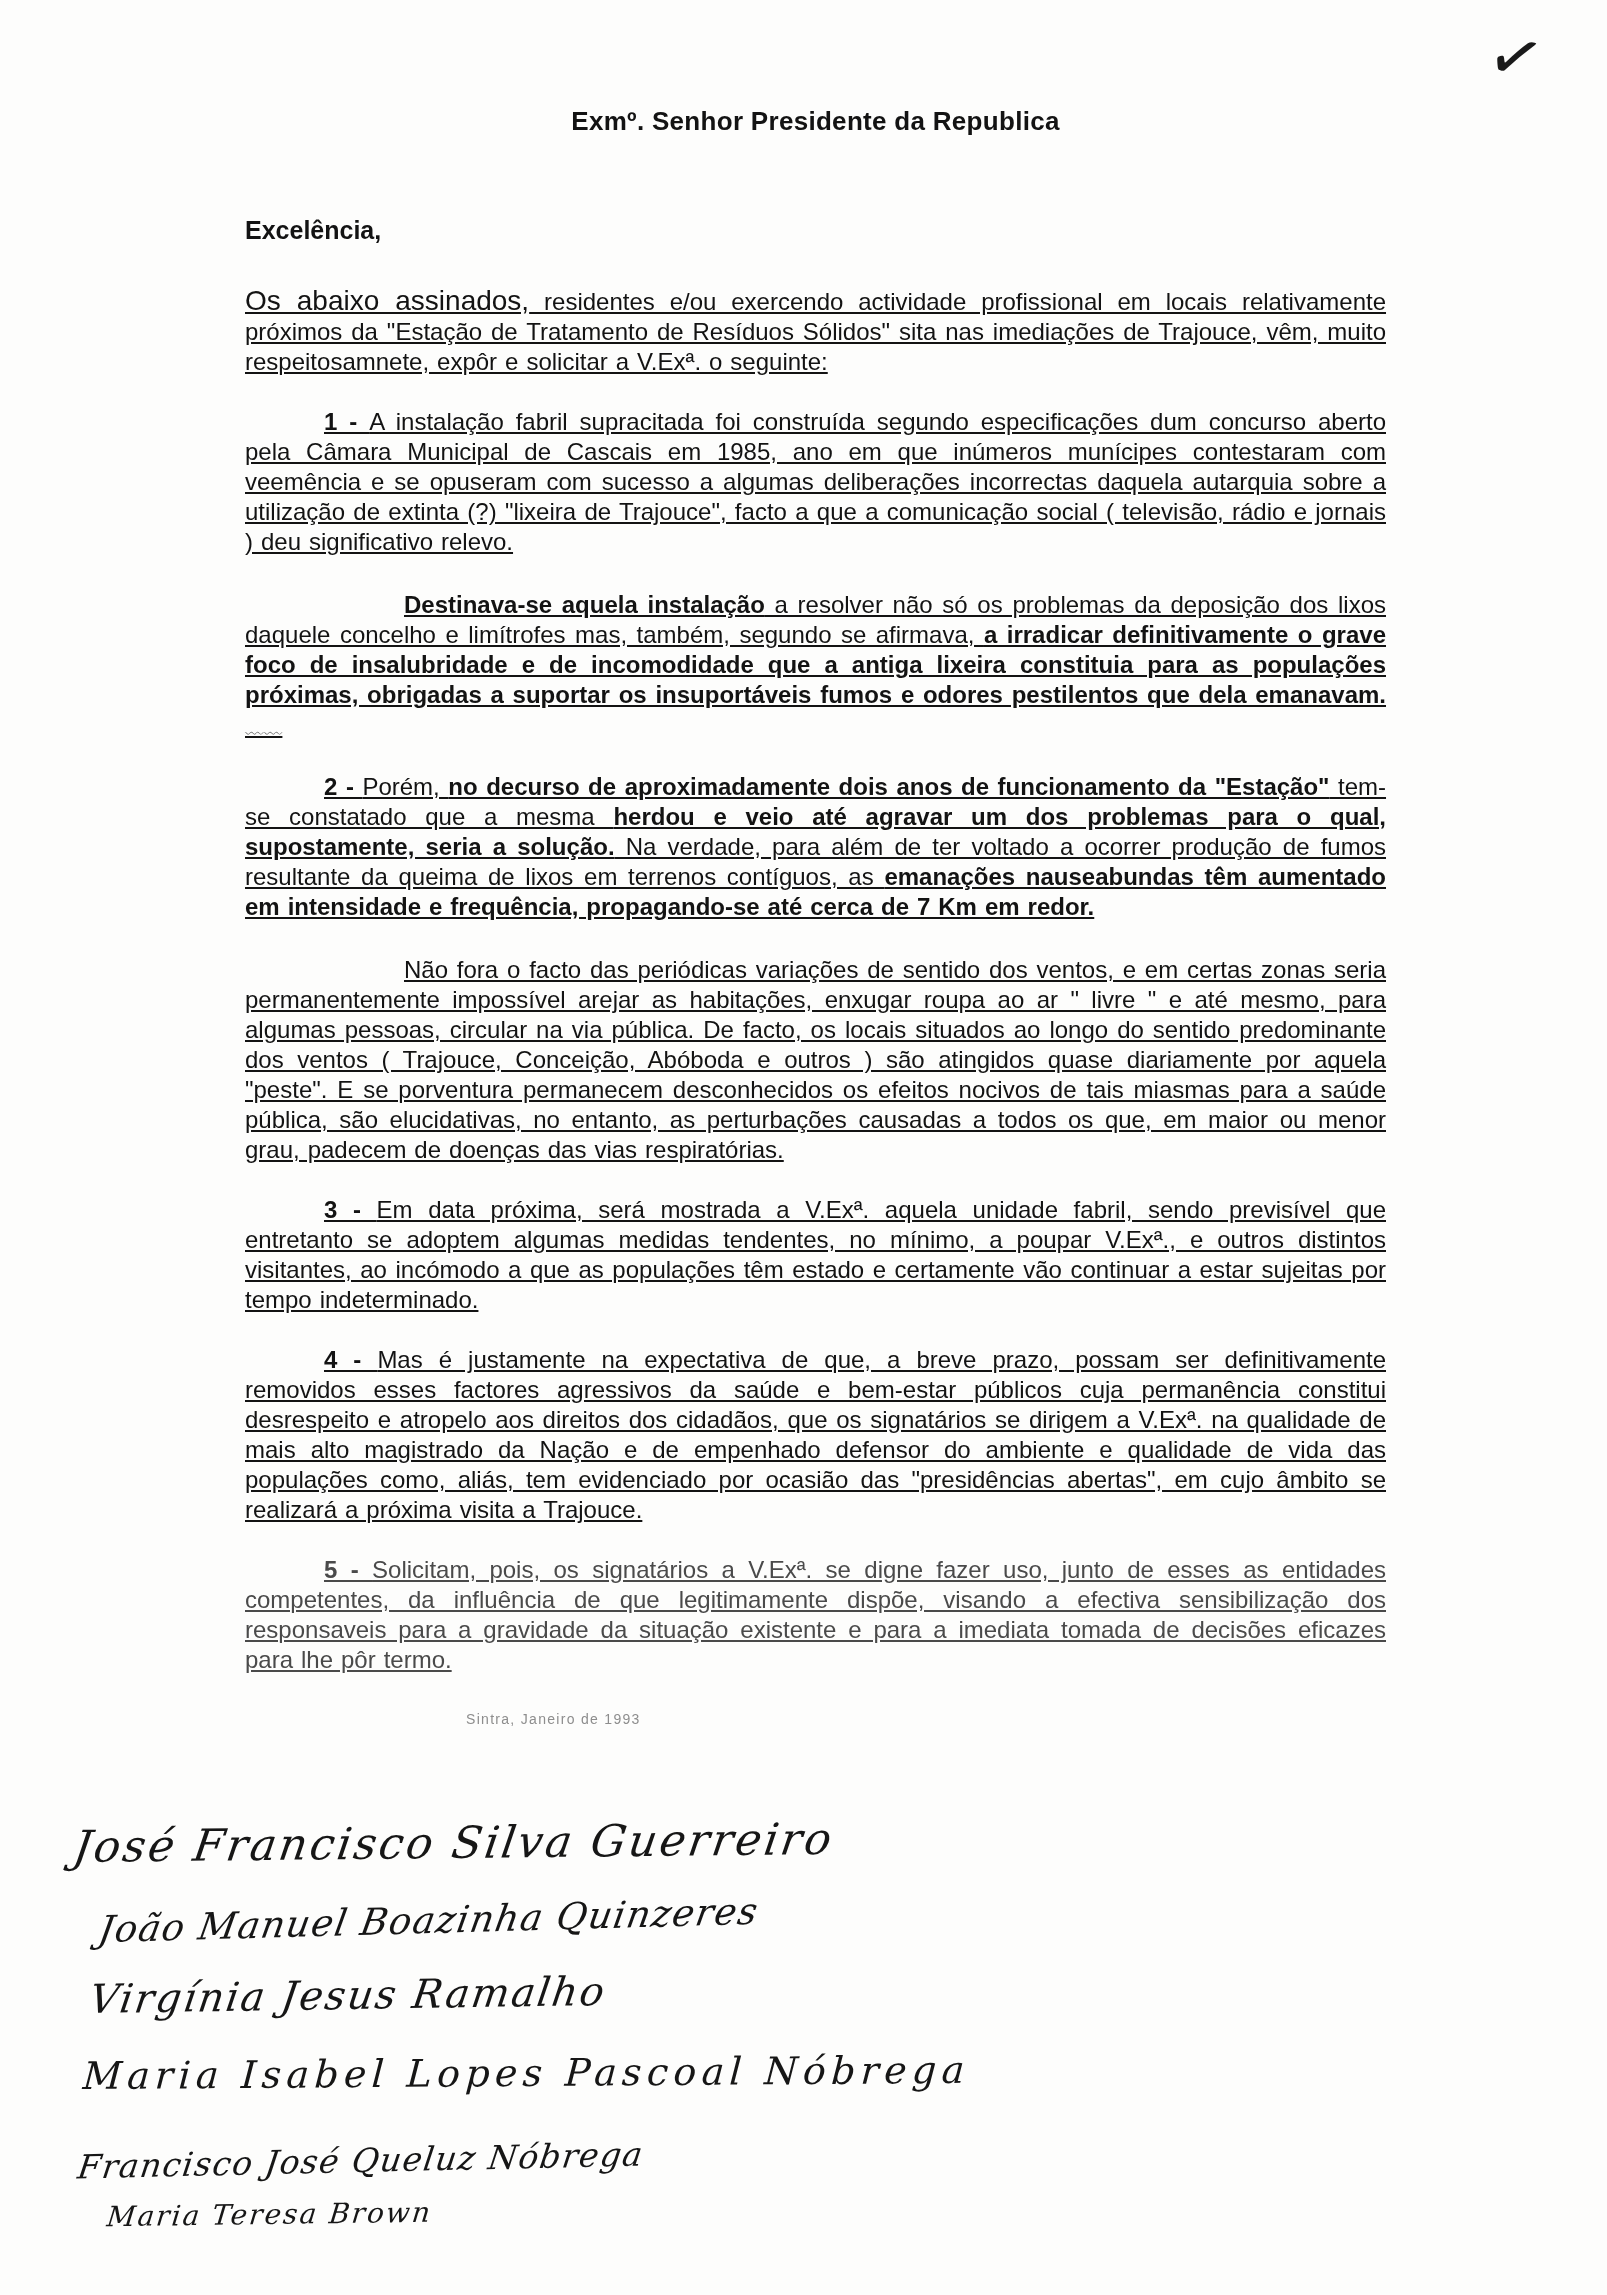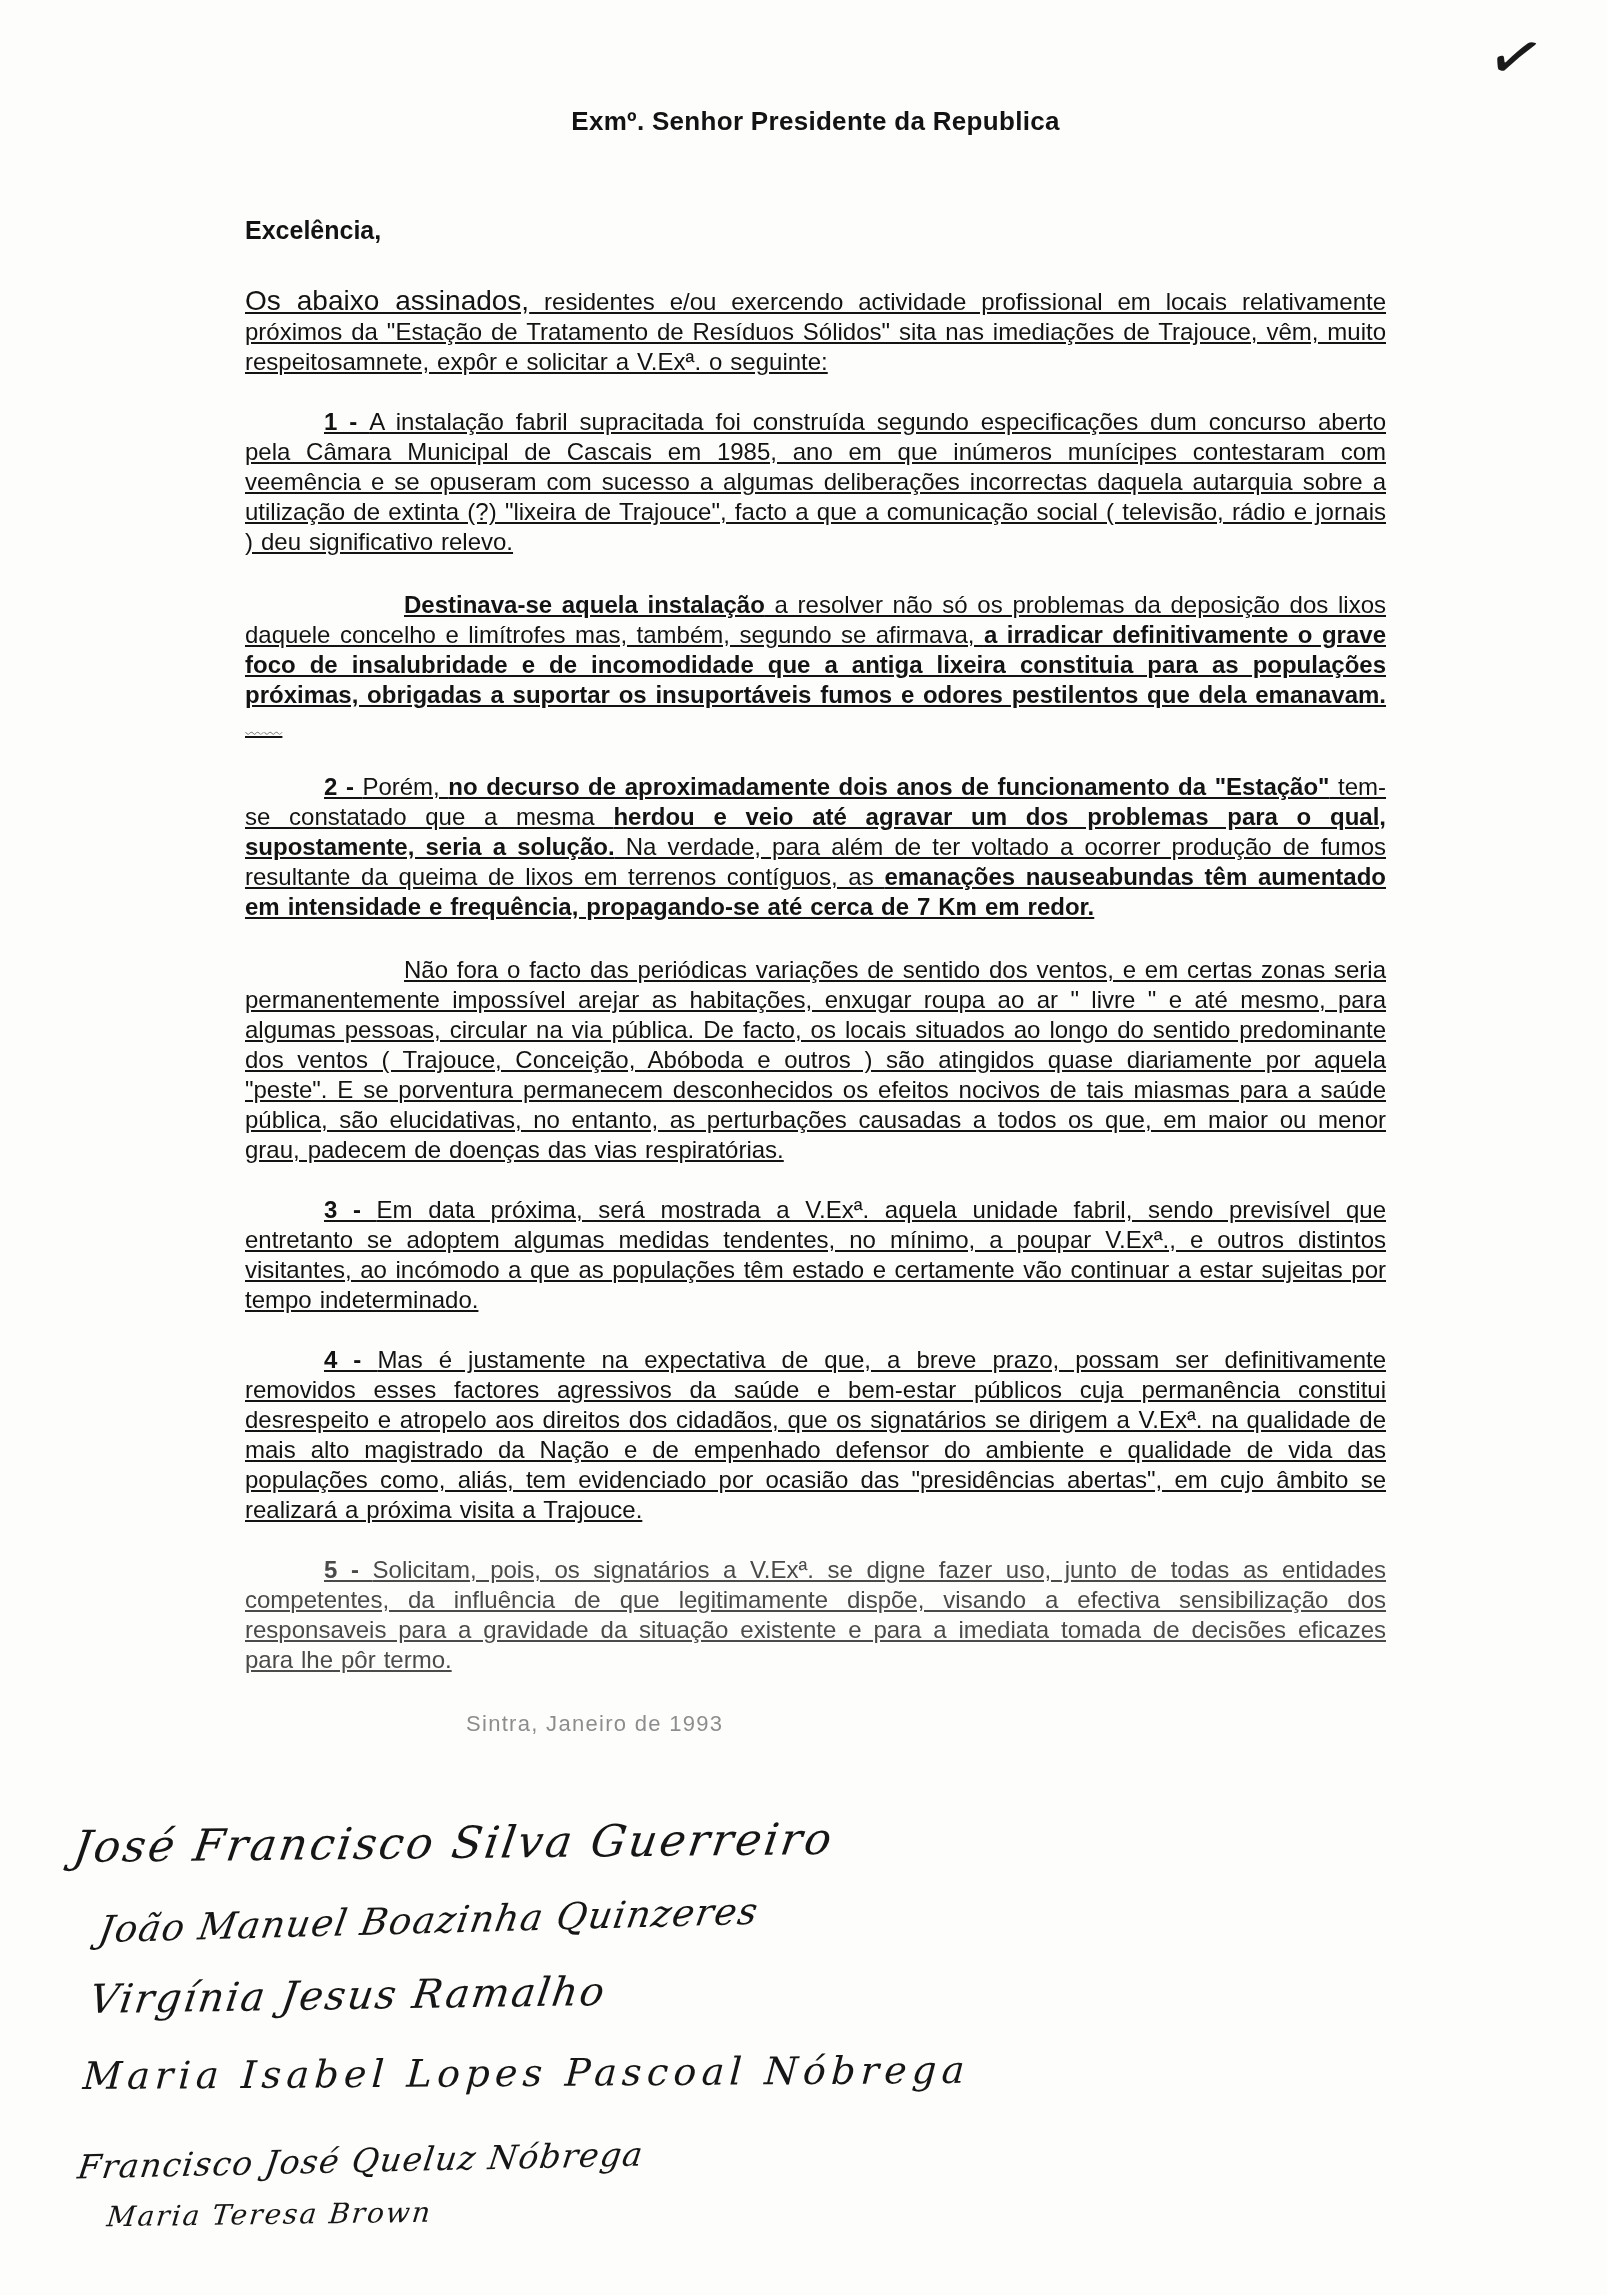--- a/index.html
+++ b/index.html
@@ -43,21 +43,21 @@
   .lg { font-size: 28px; }
   .faded { color: #4a4a4a; }
   .squiggle {
     color: #5a5a5a;
     font-size: 20px;
     letter-spacing: -1.3px;
   }
   .dateline {
     margin-top: 36px;
     margin-left: 221px;
-    font-size: 22px;
+    font-size: 14px;
     letter-spacing: 1.3px;
     color: #8d8d8d;
   }
   .signatures {
     position: absolute;
     left: 0;
     top: 1805px;
     width: 1608px;
     height: 489px;
   }
@@ -93,21 +93,21 @@
   <div class="salutation">Excelência,</div>
 
   <div class="paragraphs">
       <p class="p"><span class="lg">Os abaixo assinados,</span><span> residentes e/ou exercendo actividade profissional em locais relativamente próximos da "Estação de Tratamento de Resíduos Sólidos" sita nas imediações de Trajouce, vêm, muito respeitosamnete, expôr e solicitar a V.Exª. o seguinte:</span></p>
       <p class="p gap ind"><span class="b">1 - </span><span>A instalação fabril supracitada foi construída segundo especificações dum concurso aberto pela Câmara Municipal de Cascais em 1985, ano em que inúmeros munícipes contestaram com veemência e se opuseram com sucesso a algumas deliberações incorrectas daquela autarquia sobre a utilização de extinta (?) "lixeira de Trajouce", facto a que a comunicação social ( televisão, rádio e jornais ) deu significativo relevo.</span></p>
       <p class="p ind2"><span class="b">Destinava-se aquela instalação</span><span> a resolver não só os problemas da deposição dos lixos daquele concelho e limítrofes mas, também, segundo se afirmava, </span><span class="b">a irradicar definitivamente o grave foco de insalubridade e de incomodidade que a antiga lixeira constituia para as populações próximas, obrigadas a suportar os insuportáveis fumos e odores pestilentos que dela emanavam.</span><span class="squiggle"> ﹏﹏</span></p>
       <p class="p gap ind"><span class="b">2 - </span><span>Porém, </span><span class="b">no decurso de aproximadamente dois anos de funcionamento da "Estação"</span><span> tem-se constatado que a mesma </span><span class="b">herdou e veio até agravar um dos problemas para o qual, supostamente, seria a solução.</span><span> Na verdade, para além de ter voltado a ocorrer produção de fumos resultante da queima de lixos em terrenos contíguos, as </span><span class="b">emanações nauseabundas têm aumentado em intensidade e frequência, propagando-se até cerca de 7 Km em redor.</span></p>
       <p class="p ind2"><span>Não fora o facto das periódicas variações de sentido dos ventos, e em certas zonas seria permanentemente impossível arejar as habitações, enxugar roupa ao ar " livre " e até mesmo, para algumas pessoas, circular na via pública. De facto, os locais situados ao longo do sentido predominante dos ventos ( Trajouce, Conceição, Abóboda e outros ) são atingidos quase diariamente por aquela "peste". E se porventura permanecem desconhecidos os efeitos nocivos de tais miasmas para a saúde pública, são elucidativas, no entanto, as perturbações causadas a todos os que, em maior ou menor grau, padecem de doenças das vias respiratórias.</span></p>
       <p class="p gap ind"><span class="b">3 - </span><span>Em data próxima, será mostrada a V.Exª. aquela unidade fabril, sendo previsível que entretanto se adoptem algumas medidas tendentes, no mínimo, a poupar V.Exª., e outros distintos visitantes, ao incómodo a que as populações têm estado e certamente vão continuar a estar sujeitas por tempo indeterminado.</span></p>
       <p class="p gap ind"><span class="b">4 - </span><span>Mas é justamente na expectativa de que, a breve prazo, possam ser definitivamente removidos esses factores agressivos da saúde e bem-estar públicos cuja permanência constitui desrespeito e atropelo aos direitos dos cidadãos, que os signatários se dirigem a V.Exª. na qualidade de mais alto magistrado da Nação e de empenhado defensor do ambiente e qualidade de vida das populações como, aliás, tem evidenciado por ocasião das "presidências abertas", em cujo âmbito se realizará a próxima visita a Trajouce.</span></p>
-      <p class="p gap ind faded"><span class="b">5 - </span><span>Solicitam, pois, os signatários a V.Exª. se digne fazer uso, junto de todas as entidades competentes, da influência de que legitimamente dispõe, visando a efectiva sensibilização dos responsaveis para a gravidade da situação existente e para a imediata tomada de decisões eficazes para lhe pôr termo.</span></p>
+      <p class="p gap ind faded"><span class="b">5 - </span><span>Solicitam, pois, os signatários a V.Exª. se digne fazer uso, junto de esses as entidades competentes, da influência de que legitimamente dispõe, visando a efectiva sensibilização dos responsaveis para a gravidade da situação existente e para a imediata tomada de decisões eficazes para lhe pôr termo.</span></p>
     </div>
 
   <div class="dateline">Sintra, Janeiro de 1993</div>
 </div>
 
 <div class="signatures">
     <div class="sig sig-0">José Francisco Silva Guerreiro</div>
     <div class="sig sig-1">João Manuel Boazinha Quinzeres</div>
     <div class="sig sig-2">Virgínia Jesus Ramalho</div>
     <div class="sig sig-3">Maria Isabel Lopes Pascoal Nóbrega</div>

